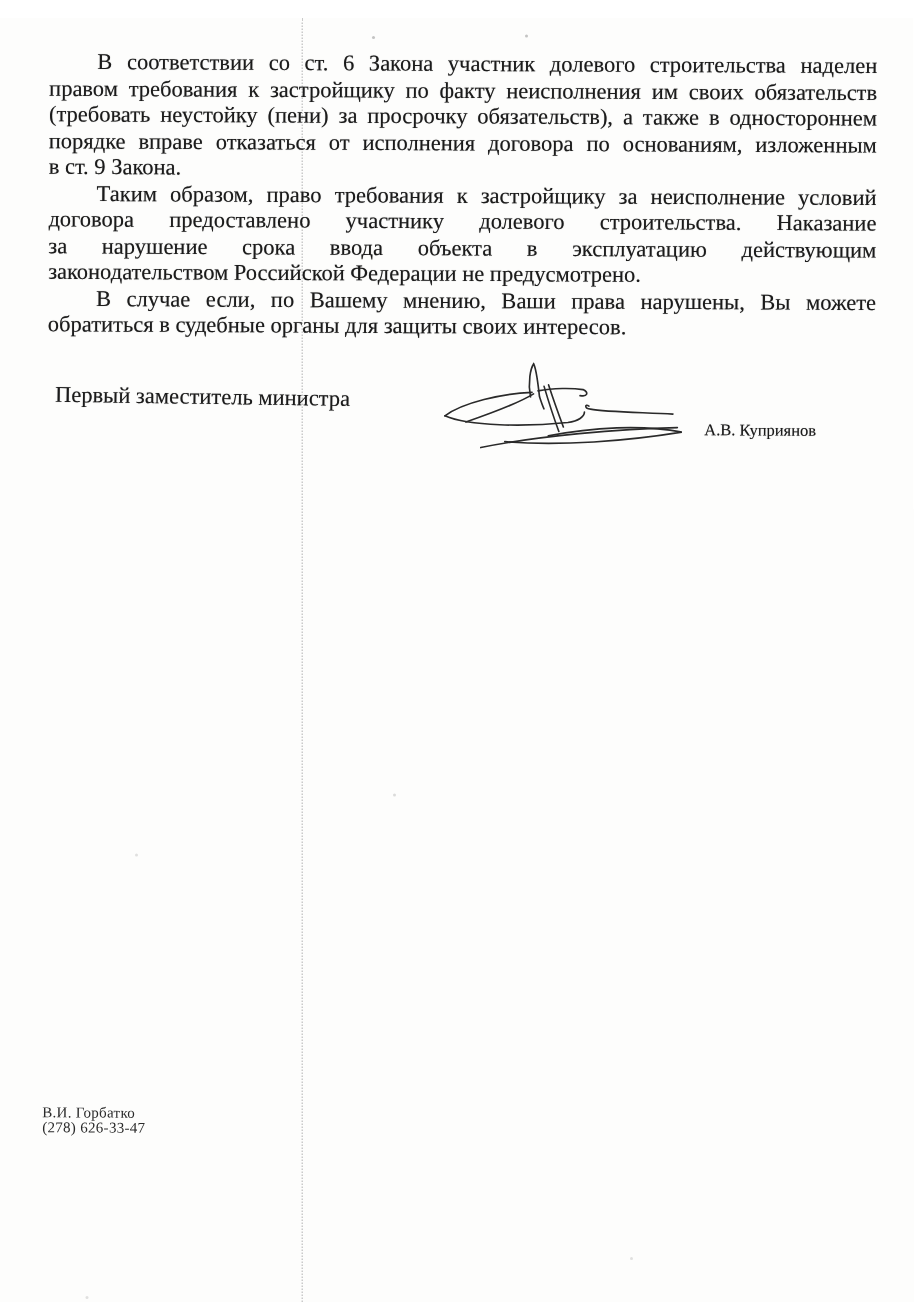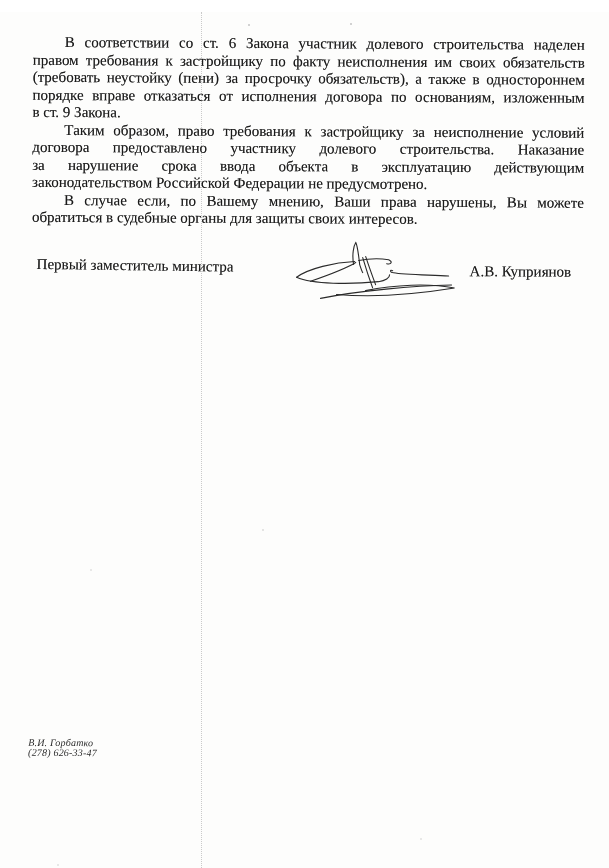--- a/index.html
+++ b/index.html
@@ -59,41 +59,40 @@
     top: 244px;
     font-size: 15px;
     white-space: nowrap;
     transform: rotate(0.5deg);
     transform-origin: left center;
     text-shadow: 0 0 0.5px rgba(26,26,26,0.5);
   }
   .sig-name {
     position: absolute;
     left: 471px;
-    top: 249px;
-    font-size: 15px;
+    top: 267px;
+    font-size: 11px;
     white-space: nowrap;
     text-shadow: 0 0 0.5px rgba(26,26,26,0.5);
   }
   .signature-svg {
     position: absolute;
     left: 290px;
     top: 222px;
     width: 170px;
     height: 70px;
   }
   .footer {
     position: absolute;
     left: 32px;
     top: 726px;
     font-size: 10px;
     line-height: 9.5px;
     color: #2a2a2a;
     letter-spacing: 0.2px;
-    font-style: italic;
   }
   .speck {
     position: absolute;
     background: rgba(90,90,90,0.35);
     width: 2px;
     height: 2px;
     border-radius: 50%;
   }
 </style>
 </head>

